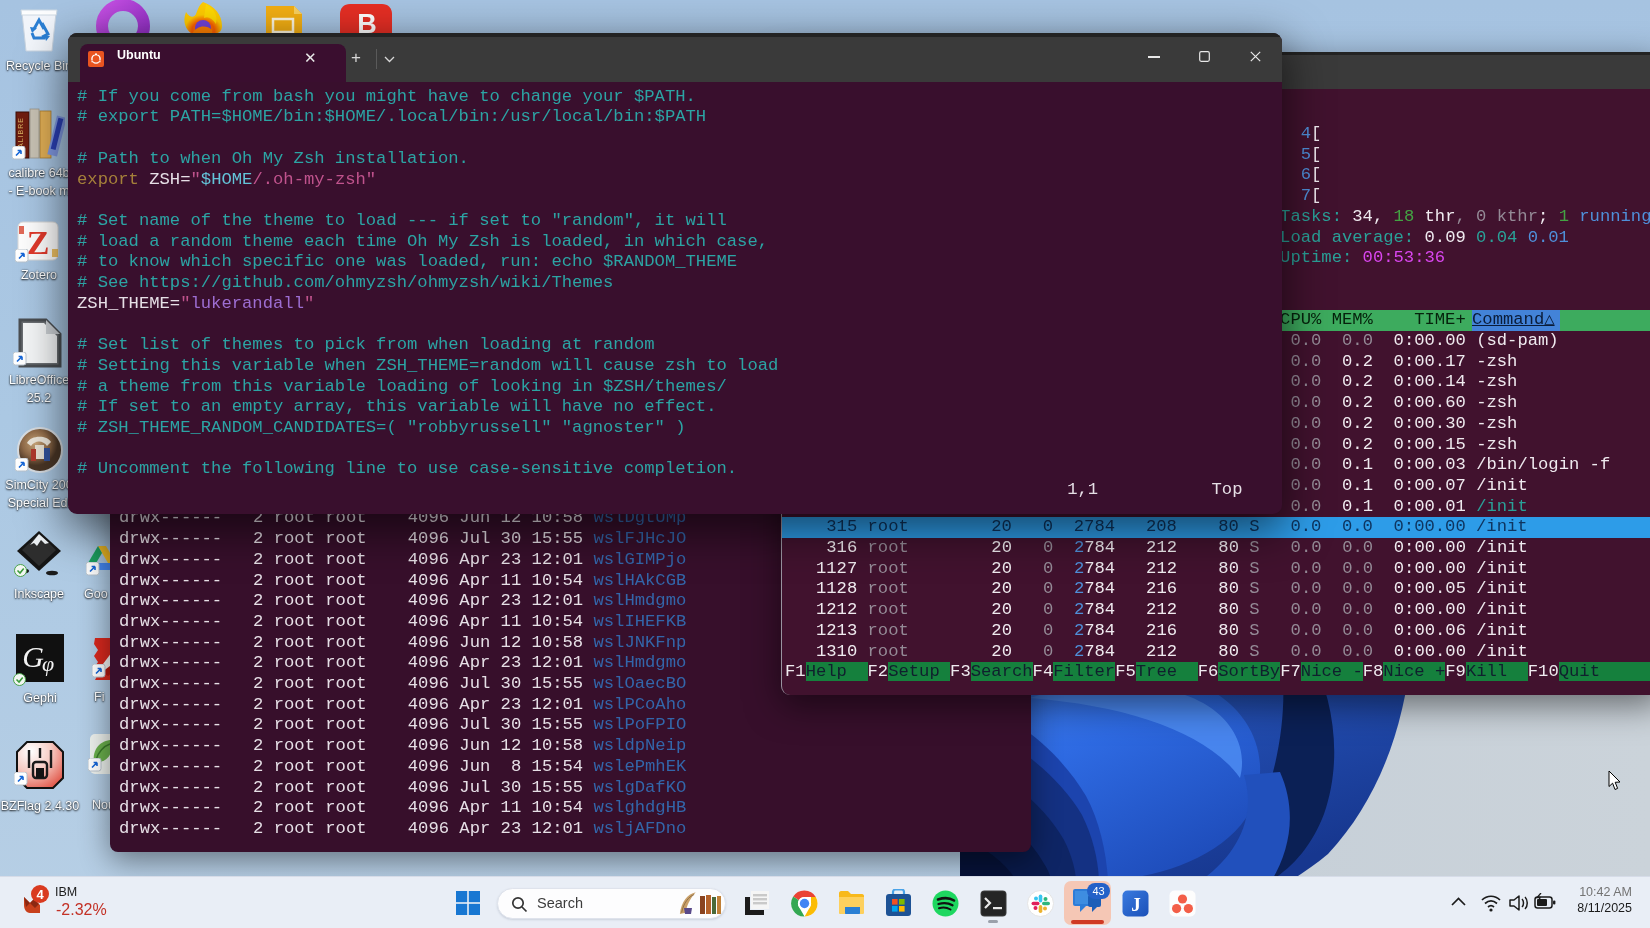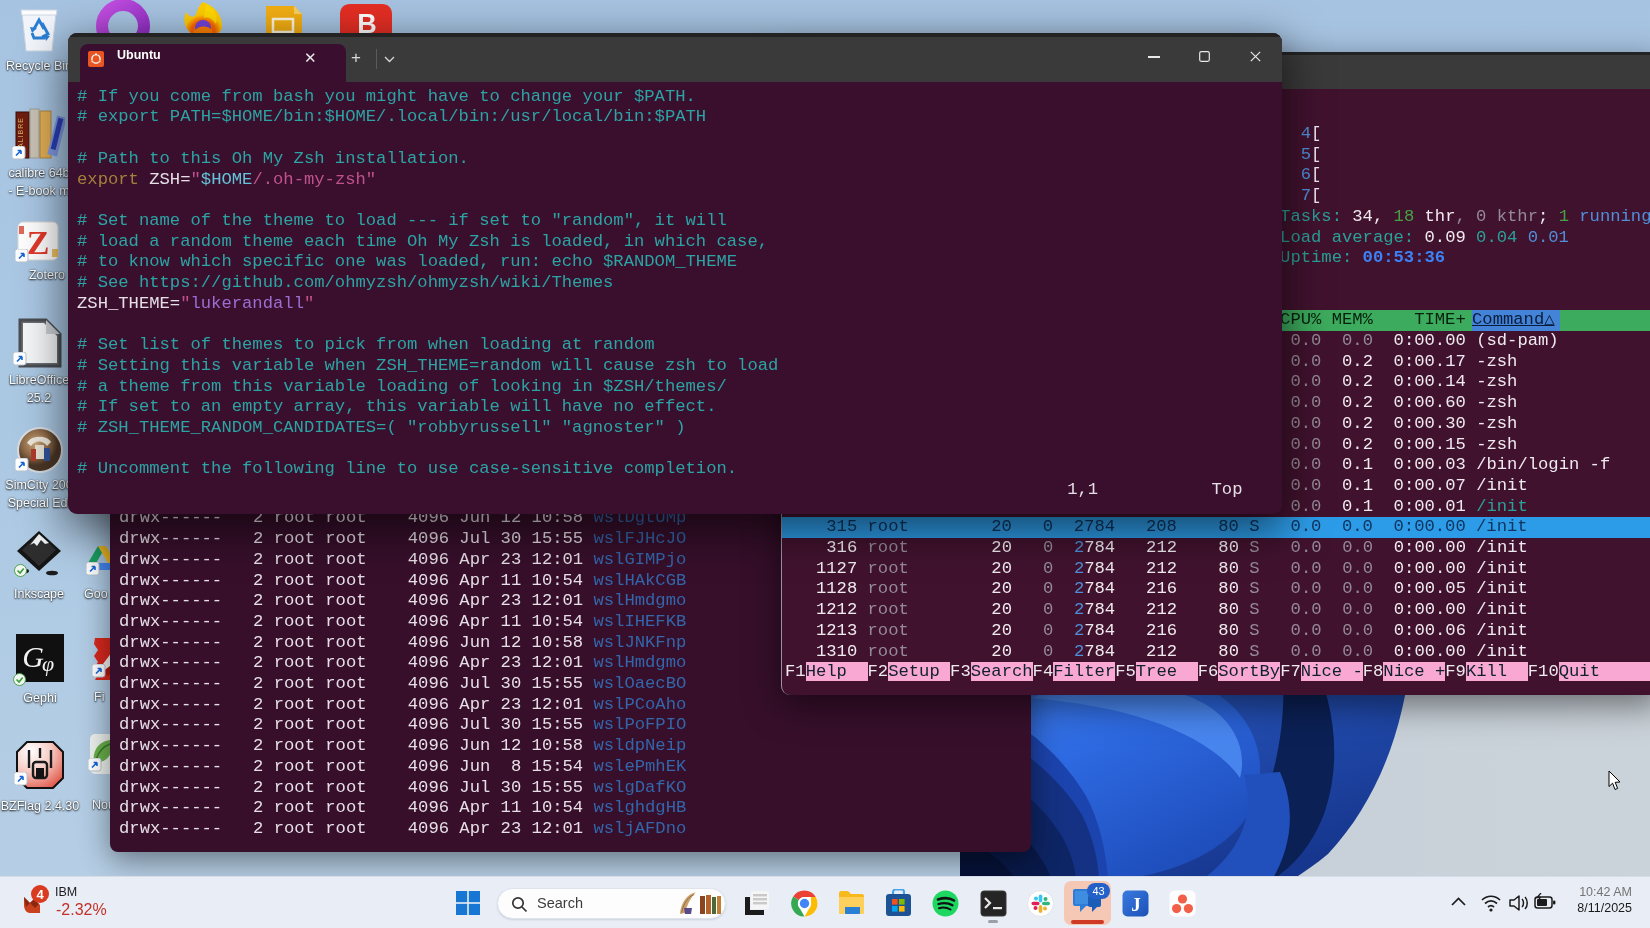--- a/index.html
+++ b/index.html
@@ -13,25 +13,25 @@
 .c{color:#2ca4a4;} 
 .k{color:#a5803a;} 
 .s{color:#c0538d;} 
 .v{color:#64c3d8;} 
 .w{color:#e6dfe6;margin-top:23px;} 
 .pu{color:#9d6ed2;} 
 .dir{color:#3366aa;}
 .gy{color:#948a96;}
 .gn{color:#43a343;}
 .bl{color:#4f8fd9;}
-.lb{color:#3b82f6;font-weight:bold;}
+.lb{color:#d946ef;}
 .tl{color:#2aa198;}
 .wh{color:#efeaef;}
 .fkk{color:#efeaef;}
-.fkl{color:#10202e;background:#f9a8d4;margin-top:12px;}
+.fkl{color:#10202e;background:#15803d;margin-top:12px;}
 </style></head>
 <body>
 
 <div class="abs" id="bloom" style="left:960px;top:648px;width:690px;height:232px;z-index:0;">
 <svg width="690" height="232" viewBox="960 648 690 232">
  <defs>
   <linearGradient id="pg1" x1="0" y1="0" x2=".7" y2="1">
    <stop offset="0" stop-color="#4382f0"></stop>
           <stop offset=".45" stop-color="#2e6ae2"></stop>
           <stop offset="1" stop-color="#1e4cba"></stop>
@@ -92,21 +92,21 @@
       </g>
  </svg>
  <div class="lbl" style="left:-12px;top:164px;width:102px;">calibre 64b<br>- E-book m</div>
  
  <svg class="abs" style="left:16px;top:221px;" width="44" height="42" viewBox="0 0 44 42">
   <rect x="2" y="1" width="40" height="38" rx="5" fill="#fdfdfd" stroke="#d8d8d8" stroke-width="1"></rect>
   <rect x="3" y="5" width="5" height="8" fill="#d8442e" opacity=".8"></rect>
   <rect x="36" y="28" width="6" height="8" fill="#e8b03d" opacity=".8"></rect>
   <text x="22" y="33" font-size="34" font-weight="bold" fill="#e0392b" font-family="Liberation Serif" text-anchor="middle">Z</text>
  </svg>
- <div class="lbl" style="left:8px;top:266px;width:78px;">Zotero</div>
+ <div class="lbl" style="left:0px;top:266px;width:78px;">Zotero</div>
  
  <svg class="abs" style="left:14px;top:318px;" width="50" height="50" viewBox="0 0 50 50">
   <path d="M6,2 L32,2 L46,16 L46,48 L6,48 Z" fill="#6a6e72" stroke="#4a4e52" stroke-width="3"></path>
   <path d="M9,5 L30,5 L43,18 L43,45 L9,45 Z" fill="#f4f6f7"></path>
   <path d="M32,2 L46,16 L32,16 Z" fill="#caced2"></path>
  </svg>
  <div class="lbl" style="left:-12px;top:371px;width:102px;">LibreOffice<br>25.2</div>
  
  <svg class="abs" style="left:17px;top:427px;" width="46" height="46" viewBox="0 0 46 46">
   <defs>
@@ -343,21 +343,21 @@
         <rect x="0.7" y="0.7" width="9.6" height="9.6" rx="1.5" fill="none" stroke="#e8e8e8" stroke-width="1.2"></rect>
       </svg>
   <svg class="abs" style="left:1182px;top:18px;" width="11" height="11" viewBox="0 0 11 11">
         <path d="M0.8 0.8 L10.2 10.2 M10.2 0.8 L0.8 10.2" stroke="#e8e8e8" stroke-width="1.2"></path>
       </svg>
  </div>
  <div id="main-body" class="abs" style="left:0;top:49px;width:100%;height:432px;overflow:hidden;border-radius:0 0 9px 9px;">
       <pre class="abs" style="left:9px;top:4.7px;"><span class="c"># If you come from bash you might have to change your $PATH.</span>
 <span class="c"># export PATH=$HOME/bin:$HOME/.local/bin:/usr/local/bin:$PATH</span>
 
-<span class="c"># Path to this Oh My Zsh installation.</span>
+<span class="c"># Path to when Oh My Zsh installation.</span>
 <span class="k">export</span> <span class="w">ZSH=</span><span class="s">"</span><span class="v">$HOME</span><span class="s">/.oh-my-zsh"</span>
 
 <span class="c"># Set name of the theme to load --- if set to "random", it will</span>
 <span class="c"># load a random theme each time Oh My Zsh is loaded, in which case,</span>
 <span class="c"># to know which specific one was loaded, run: echo $RANDOM_THEME</span>
 <span class="c"># See https://github.com/ohmyzsh/ohmyzsh/wiki/Themes</span>
 <span class="w">ZSH_THEME=</span><span class="s">"</span><span class="pu">lukerandall</span><span class="s">"</span>
 
 <span class="c"># Set list of themes to pick from when loading at random</span>
 <span class="c"># Setting this variable when ZSH_THEME=random will cause zsh to load</span>

